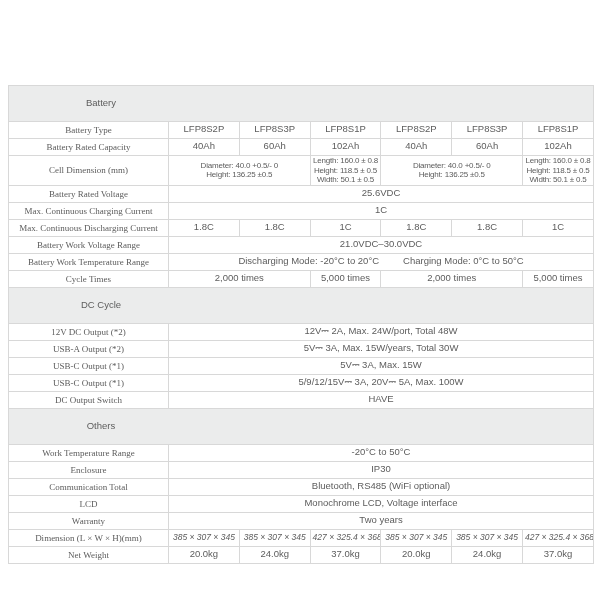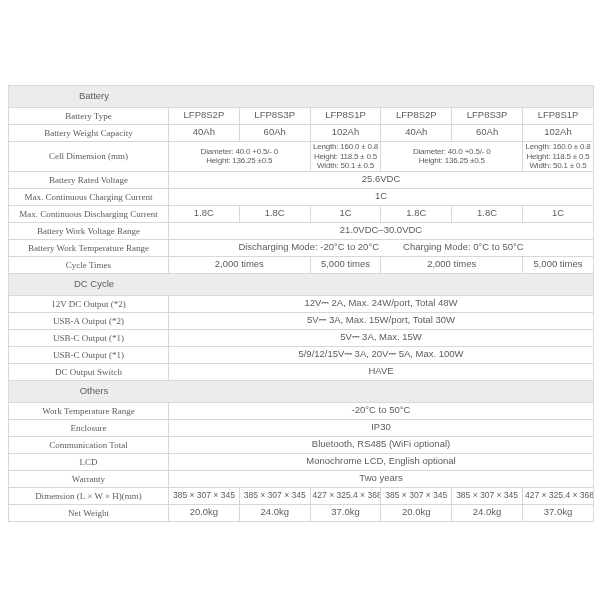--- a/index.html
+++ b/index.html
@@ -23,21 +23,21 @@
     text-align: center;
     vertical-align: middle;
     padding: 0 2px;
     height: 17px;
     line-height: 1.15;
     overflow: hidden;
   }
   tr.section td {
     background: #ebecec;
     height: 16px;
-    padding: 5px;
+    padding: 12px;
   }
   .section-label {
     width: 160px;
     text-align: center;
     font-size: 9.5px;
     white-space: nowrap;
   }
   .lbl {
     font-size: 9px;
     white-space: nowrap;
@@ -48,21 +48,21 @@
     height: 30px;
     padding: 0 1px;
   }
   td.multi div {
     font-size: 8px;
     letter-spacing: -0.2px;
     line-height: 9.5px;
     white-space: nowrap;
     overflow: hidden;
   }
-  td.sm { font-size: 8.5px; white-space: nowrap; }
+  td.sm { font-size: 8.5px; white-space: nowrap; font-style: italic; }
   .mode-gap { margin-left: 24px; }
 </style>
 </head>
 <body>
 
 <div class="page">
   <table class="spec">
     <colgroup>
       <col style="width:160px">
       <col style="width:70.8px">
@@ -87,21 +87,21 @@
       <td>LFP8S2P</td>
       <td>LFP8S3P</td>
       <td>LFP8S1P</td>
       <td>LFP8S2P</td>
       <td>LFP8S3P</td>
       <td>LFP8S1P</td>
     </tr>
 
     <tr>
       <td>
-            <div class="lbl">Battery Weight Capacity</div>
+            <div class="lbl">Battery Rated Capacity</div>
           </td>
       <td>40Ah</td>
       <td>60Ah</td>
       <td>102Ah</td>
       <td>40Ah</td>
       <td>60Ah</td>
       <td>102Ah</td>
     </tr>
 
     <tr>
@@ -190,21 +190,21 @@
       <td>
             <div class="lbl">12V DC Output (*2)</div>
           </td>
       <td colspan="6">12V⎓ 2A, Max. 24W/port, Total 48W</td>
     </tr>
 
     <tr>
       <td>
             <div class="lbl">USB-A Output (*2)</div>
           </td>
-      <td colspan="6">5V⎓ 3A, Max. 15W/port, Total 30W</td>
+      <td colspan="6">5V⎓ 3A, Max. 15W/years, Total 30W</td>
     </tr>
 
     <tr>
       <td>
             <div class="lbl">USB-C Output (*1)</div>
           </td>
       <td colspan="6">5V⎓ 3A, Max. 15W</td>
     </tr>
 
     <tr>
@@ -245,21 +245,21 @@
       <td>
             <div class="lbl">Communication Total</div>
           </td>
       <td colspan="6">Bluetooth, RS485 (WiFi optional)</td>
     </tr>
 
     <tr>
       <td>
             <div class="lbl">LCD</div>
           </td>
-      <td colspan="6">Monochrome LCD, English optional</td>
+      <td colspan="6">Monochrome LCD, Voltage interface</td>
     </tr>
 
     <tr>
       <td>
             <div class="lbl">Warranty</div>
           </td>
       <td colspan="6">Two years</td>
     </tr>
 
     <tr>

